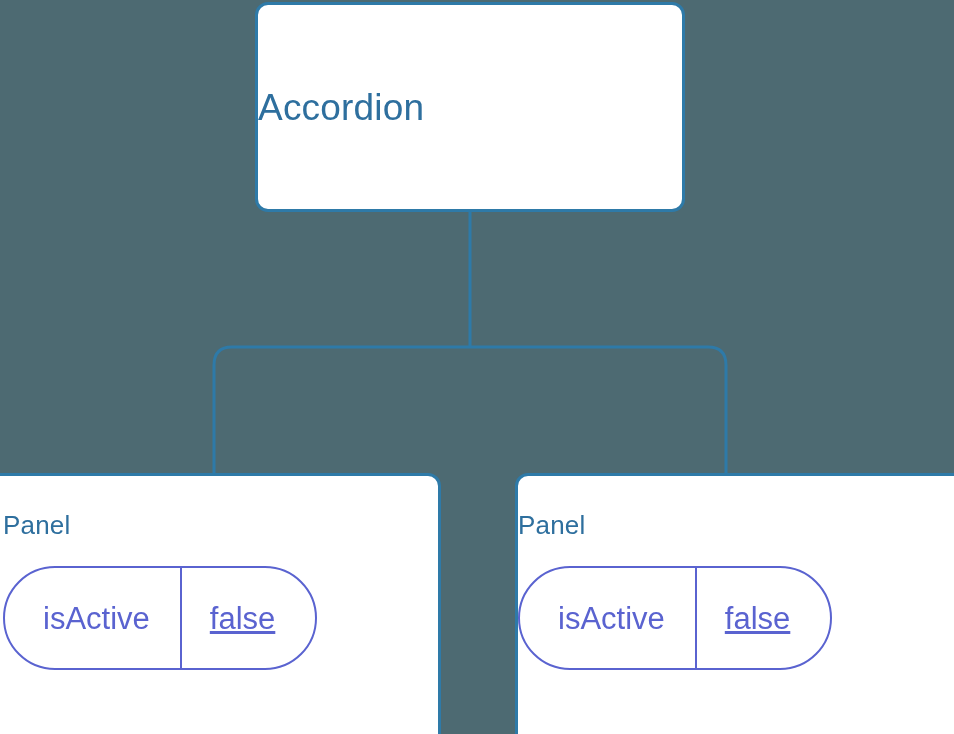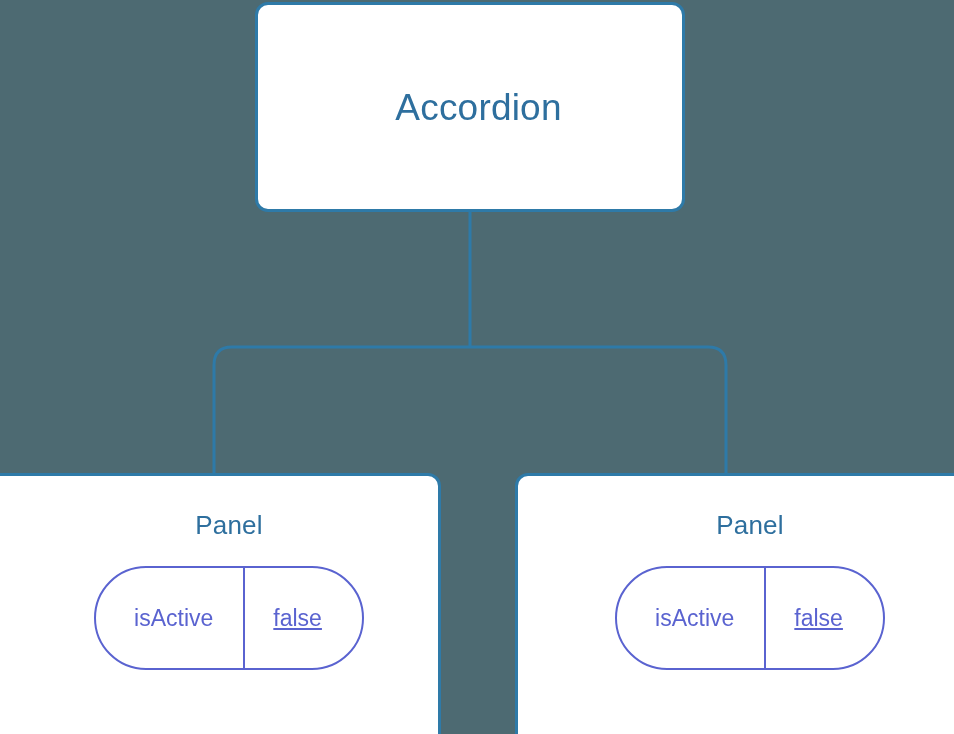--- a/index.html
+++ b/index.html
@@ -32,22 +32,21 @@
 
   
   .node {
     position: absolute;
     background: #ffffff;
     border: 3px solid #2e7aa8;
     border-radius: 13px;
     box-sizing: border-box;
     display: flex;
     flex-direction: column;
-    align-items: center;
-    padding-left: 17px;
+    align-items: flex-start;
   }
 
   #node-accordion {
     left: 255px;
     top: 2px;
     width: 430px;
     height: 210px;
     justify-content: center;
   }
 
@@ -99,21 +98,21 @@
   .panel-node.clip-left .prop-pill {
     margin-left: 14px;
   }
 
   .prop-key,
   .prop-value {
     display: flex;
     align-items: center;
     justify-content: center;
     color: #5a63d0;
-    font-size: 23px;
+    font-size: 31px;
     line-height: 1;
     white-space: nowrap;
     box-sizing: border-box;
   }
   .prop-key {
     padding: 0 30px 0 38px;
   }
   .prop-value {
     padding: 0 40px 0 28px;
     border-left: 2.5px solid #5a63d0;

